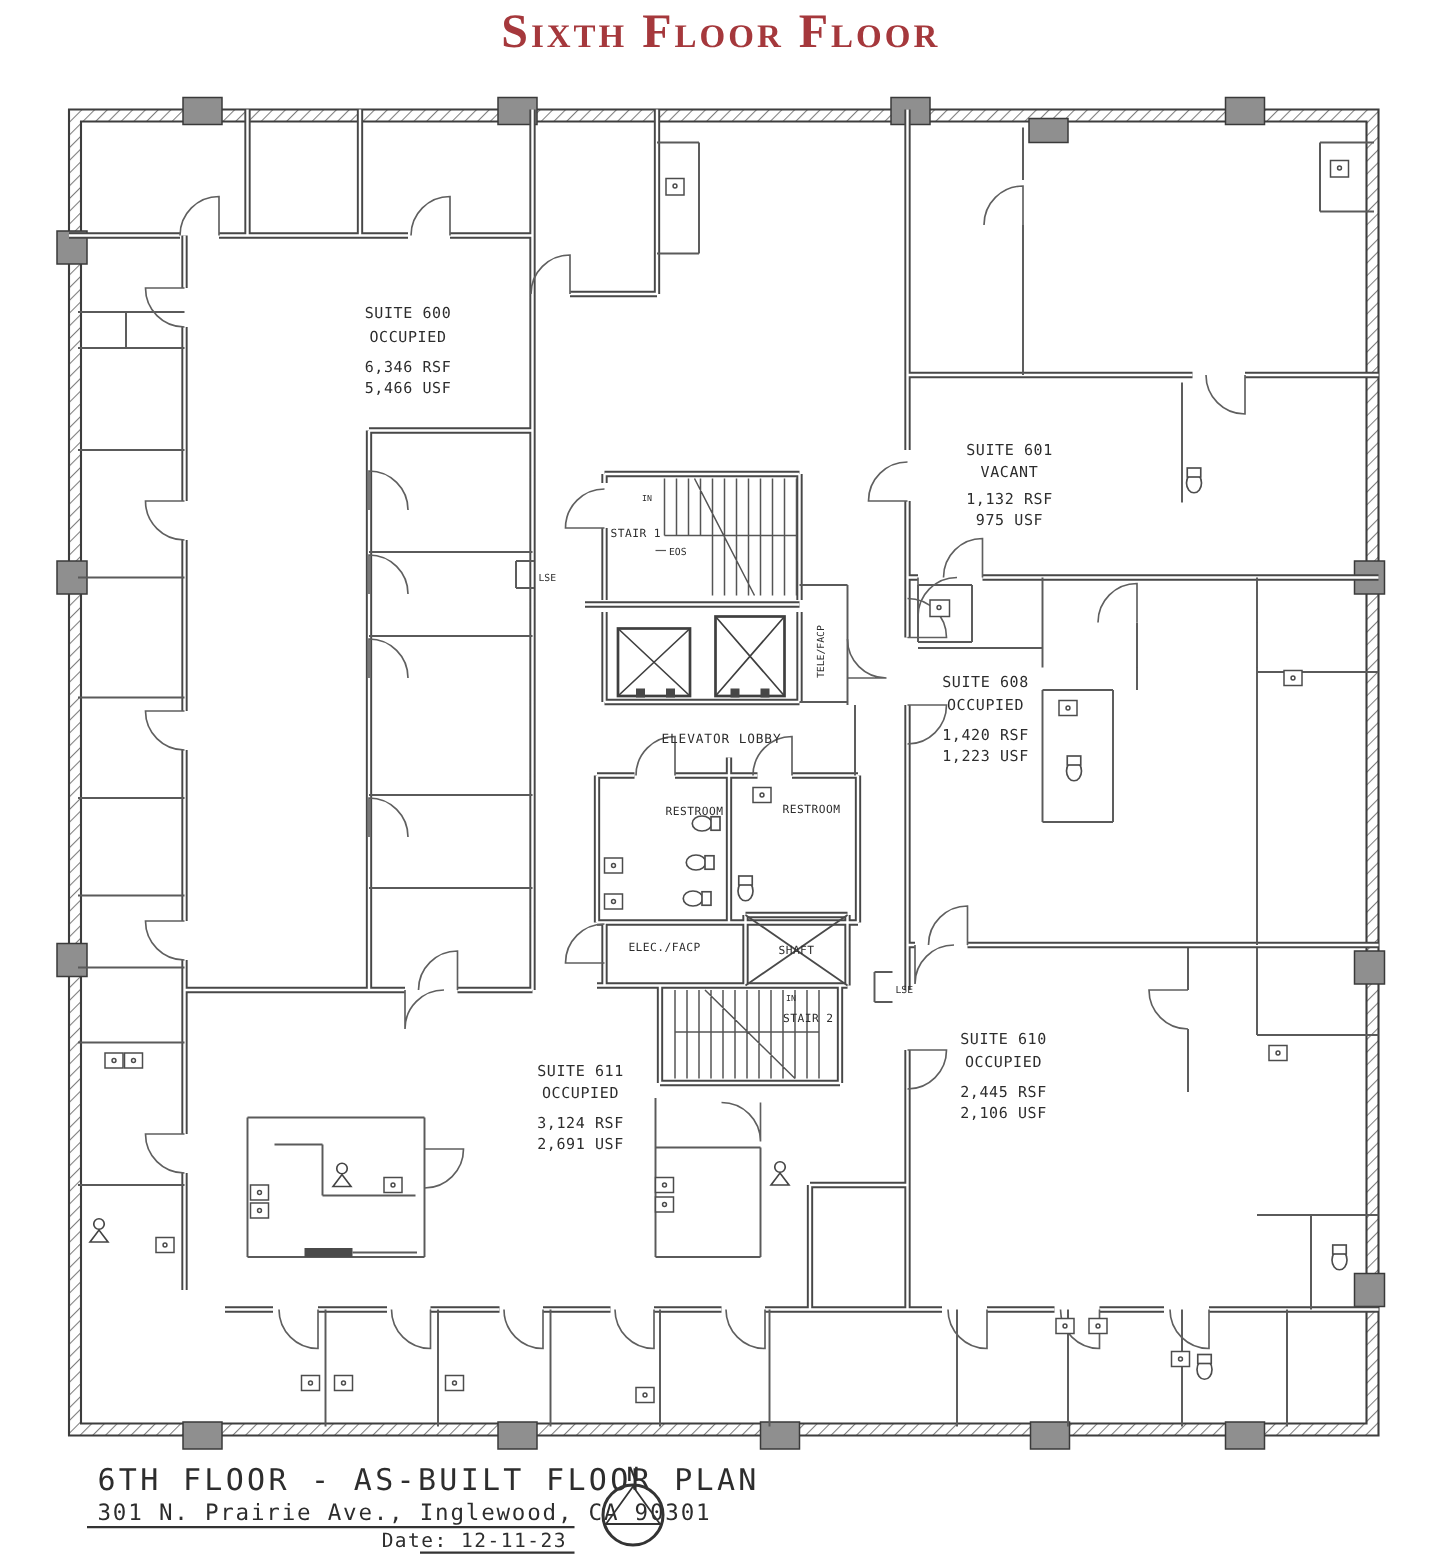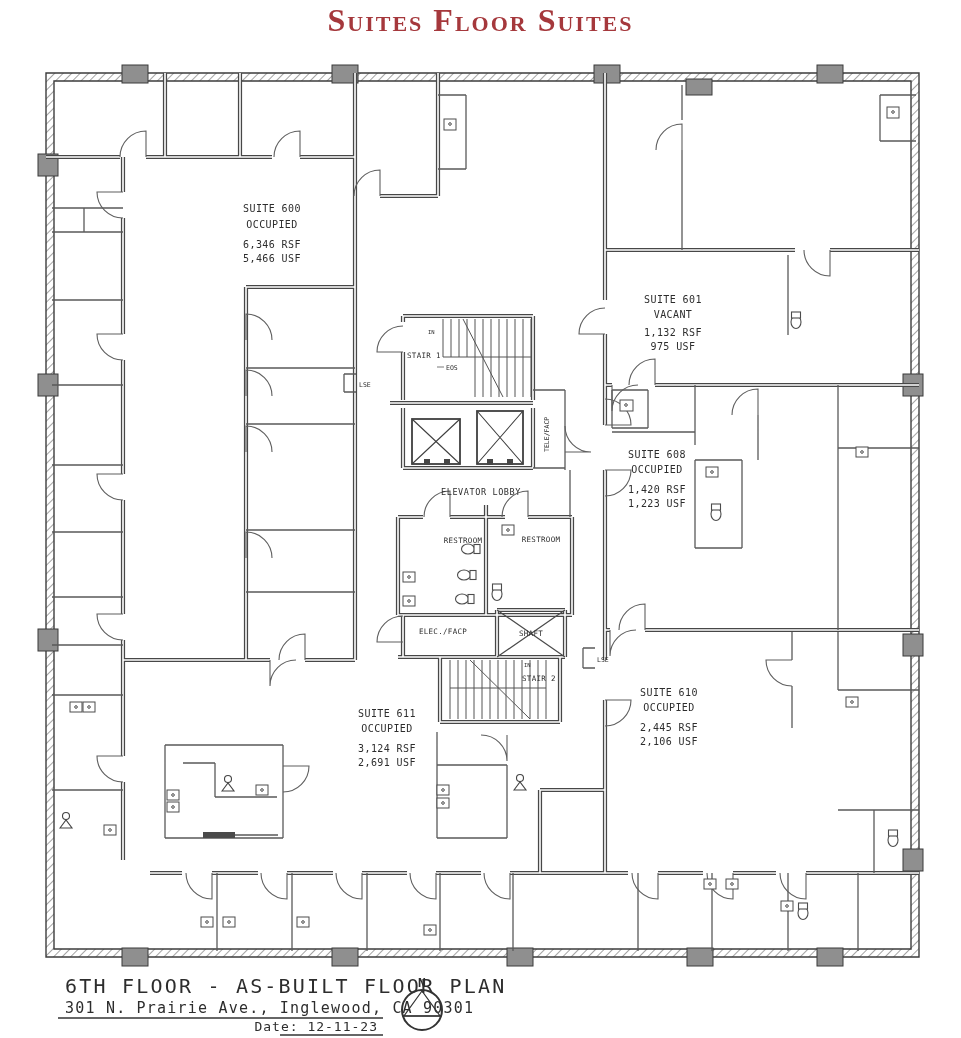--- a/index.html
+++ b/index.html
@@ -18,21 +18,21 @@
   .ft1{font-size:20px;letter-spacing:2.2px;}
   .ft2{font-size:15px;letter-spacing:1.2px;}
   .ft3{font-size:13px;letter-spacing:1px;}
   .ftn{font-size:13px;font-weight:bold;}
 </style>
 </head>
 <body>
 
 <div class="page">
 
-  <h1 class="main-title">Suites Floor Suites</h1>
+  <h1 class="main-title">Sixth Floor Floor</h1>
 
   <svg class="plan" width="961" height="1038" viewBox="0 0 961 1038">
 
     <defs>
       <pattern id="hatch" width="6" height="6" patternUnits="userSpaceOnUse" patternTransform="rotate(45)">
         <line x1="0" y1="0" x2="0" y2="6" stroke="#7d7d7d" stroke-width="1.4"></line>
       </pattern>
     </defs>
 
     <path d="M46,73 H919 V957 H46 Z M54,81 H911 V949 H54 Z" fill="url(#hatch)" fill-rule="evenodd" stroke="#3d3d3d" stroke-width="1.4"></path>

